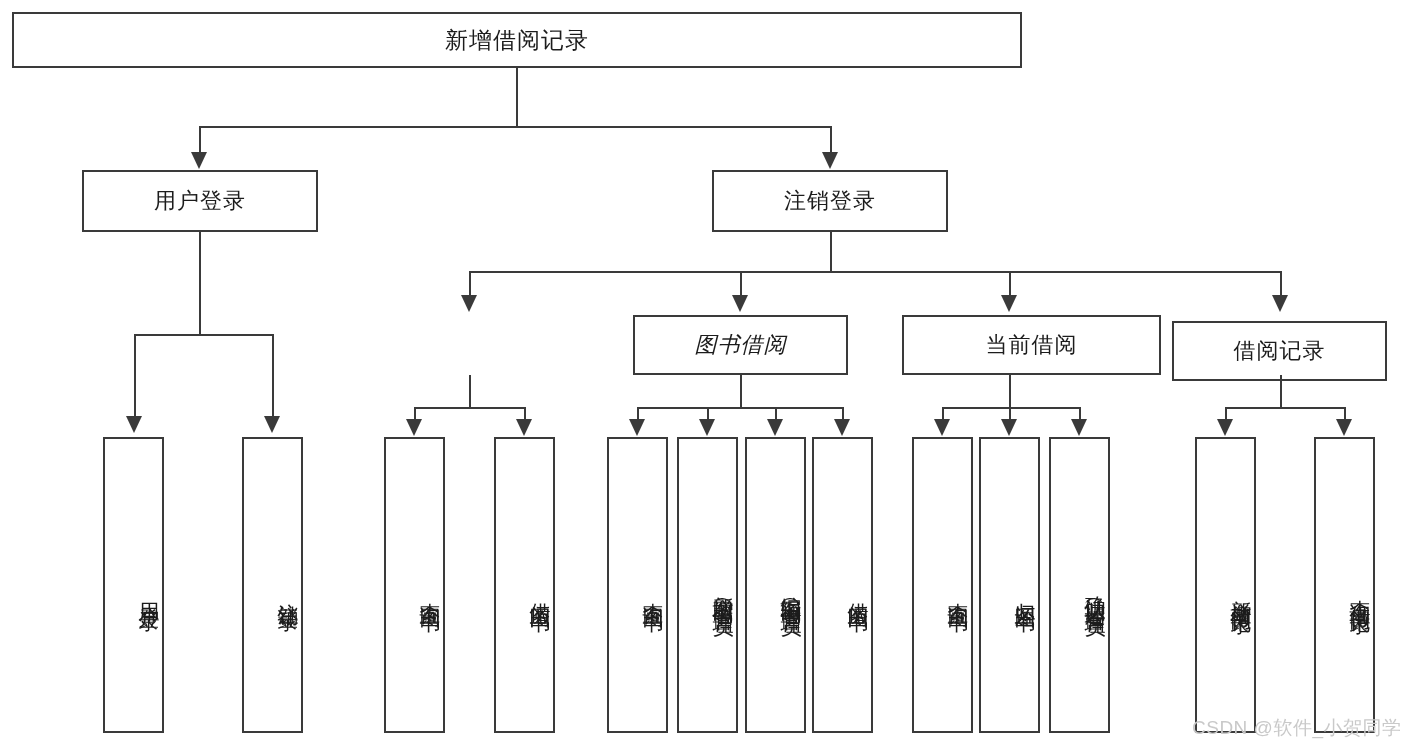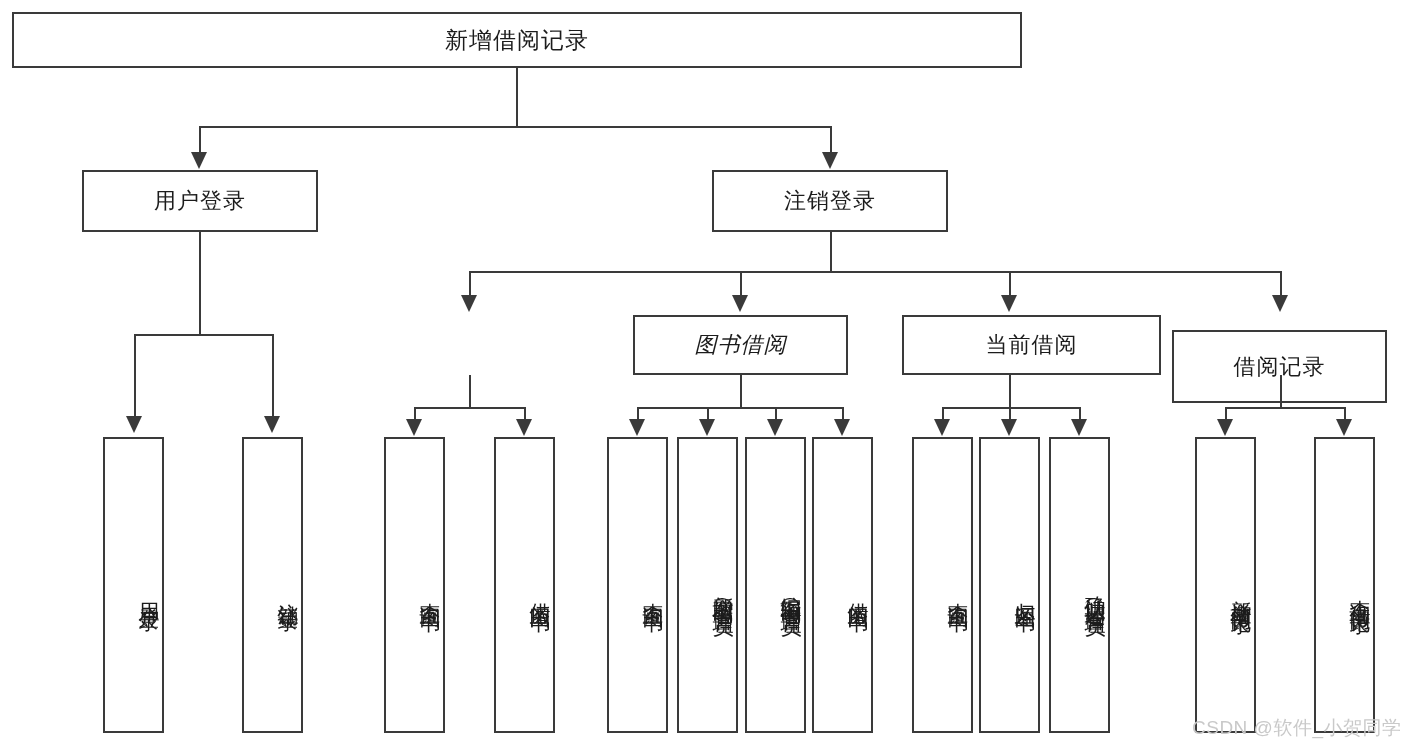--- a/index.html
+++ b/index.html
@@ -101,21 +101,21 @@
   <div class="arrow" style="left:1001px;top:295px;"></div>
   <div class="vline" style="left:1280px;top:271px;height:26px;"></div>
   <div class="arrow" style="left:1272px;top:295px;"></div>
 
   <div class="node" style="left:633px;top:315px;width:215px;height:60px;font-style:italic;">
     <span>图书借阅</span>
   </div>
   <div class="node" style="left:902px;top:315px;width:259px;height:60px;">
     <span>当前借阅</span>
   </div>
-  <div class="node" style="left:1172px;top:330px;width:215px;height:73px;">
+  <div class="node" style="left:1172px;top:321px;width:215px;height:60px;">
     <span>借阅记录</span>
   </div>
 
   <div class="vline" style="left:469px;top:375px;height:32px;"></div>
   <div class="hline" style="left:414px;top:407px;width:110px;"></div>
   <div class="vline" style="left:414px;top:407px;height:14px;"></div>
   <div class="arrow" style="left:406px;top:419px;"></div>
   <div class="vline" style="left:524px;top:407px;height:14px;"></div>
   <div class="arrow" style="left:516px;top:419px;"></div>
 

